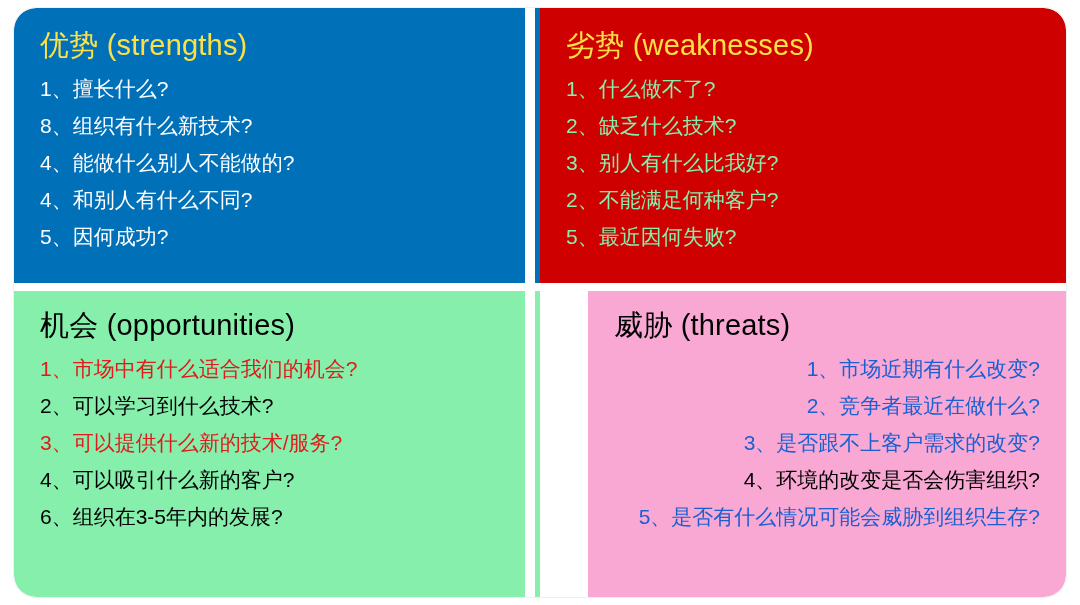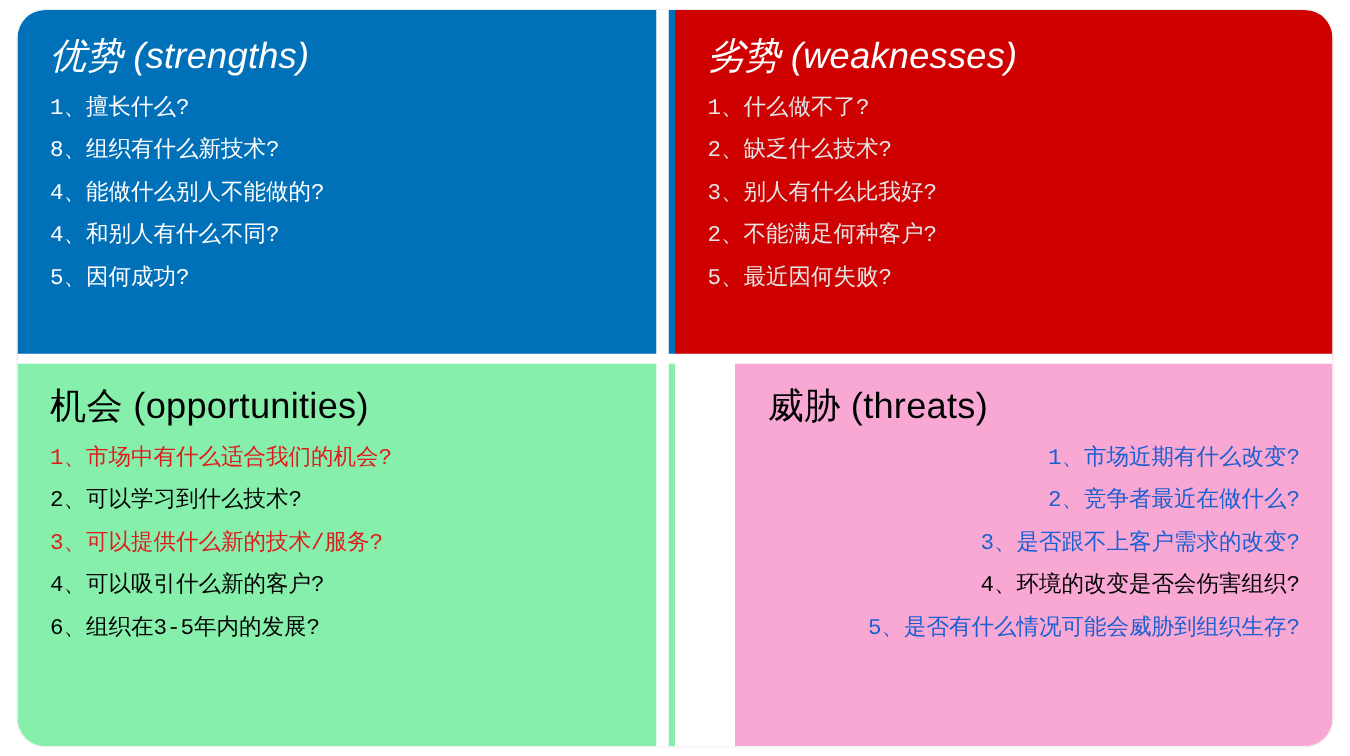--- a/index.html
+++ b/index.html
@@ -50,41 +50,39 @@
   }
   .quad-title {
     font-size: 29px;
     line-height: 1.1;
     margin: 0 0 16px 0;
     font-weight: normal;
     letter-spacing: 0.2px;
   }
   .quad.tl .quad-title,
   .quad.tr .quad-title {
-    color: #ffffff;
-    font-style: italic;
+    color: #fde047;
   }
   .quad.bl .quad-title,
   .quad.br .quad-title {
     color: #000000;
   }
   .items {
     list-style: none;
     margin: 0;
     padding: 0;
   }
   .items li {
-    font-size: 18px;
+    font-size: 21px;
     line-height: 1.0;
     padding: 0 0 16px 0;
     white-space: nowrap;
-    font-family: Liberation Mono, monospace;
   }
   .quad.tl .items li { color: #ffffff; }
-  .quad.tr .items li { color: #e5e5e5; }
+  .quad.tr .items li { color: #86efac; }
   .quad.bl .items li { color: #000000; }
   .quad.br .items li { color: #000000; text-align: right; }
   .quad.bl .items li.hl { color: #e01b1b; }
   .quad.br .items li.hl { color: #1b5fd0; }
   .white-gap-v {
     position: absolute;
     left: 525px;
     top: 8px;
     width: 10px;
     height: 589px;

